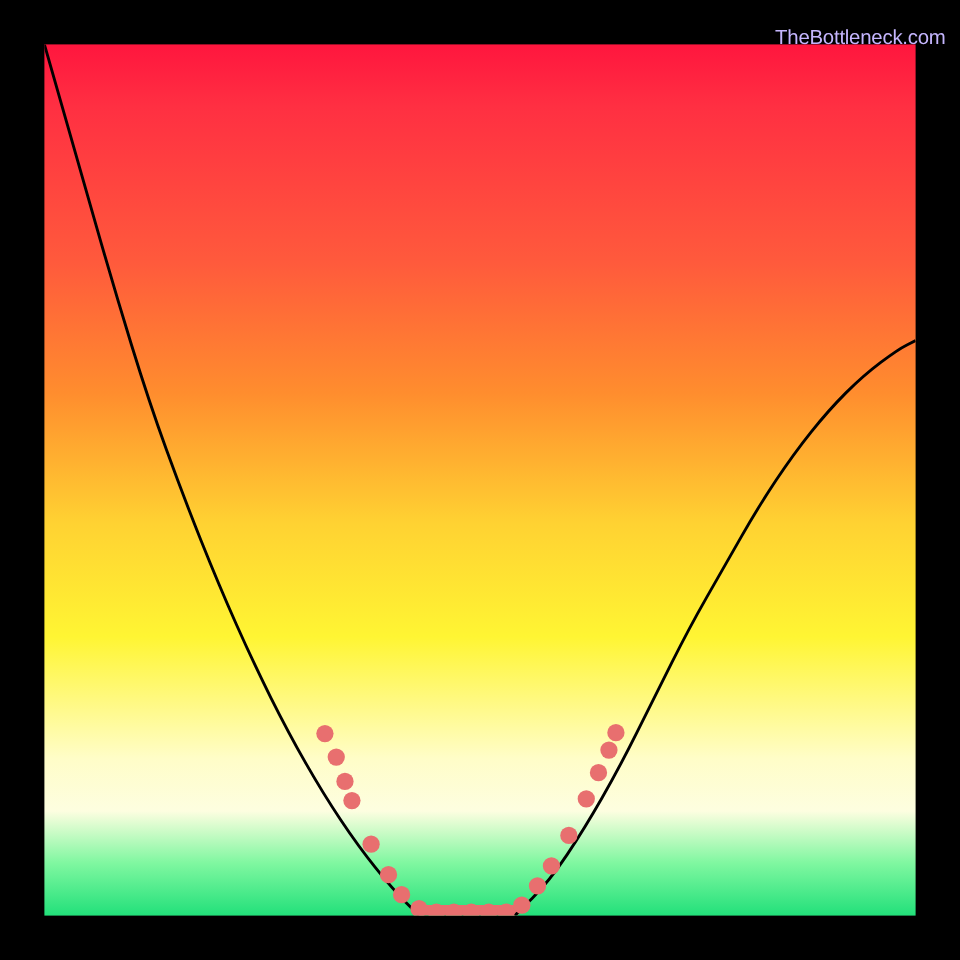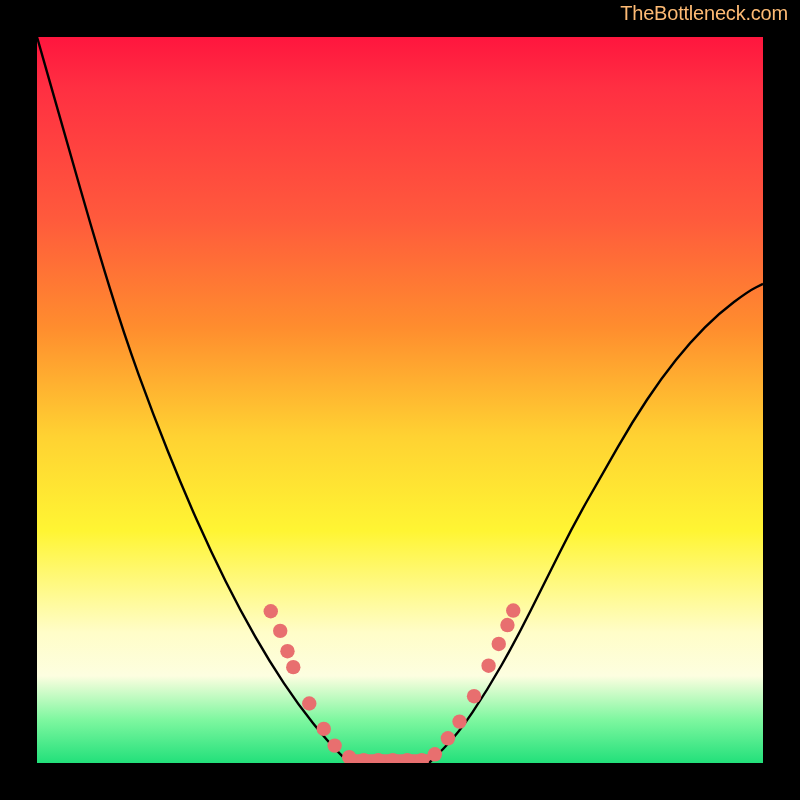--- a/index.html
+++ b/index.html
@@ -33,24 +33,24 @@
       #ffd232 55%,
       #fff533 68%,
       #fffdc8 82%,
       #fdfee0 88%,
       #7ff7a0 94%,
       #22e07a 100%
     );
   }
   .watermark {
     position: absolute;
-    top: 2px;
+    top: 22px;
     right: 12px;
-    color: #fdba74;
-    font-size: 20px;
+    color: #c4b5fd;
+    font-size: 17px;
     font-weight: 500;
     letter-spacing: -0.2px;
   }
   svg.curves {
     position: absolute;
     left: 0;
     top: 0;
     width: 726px;
     height: 726px;
   }

